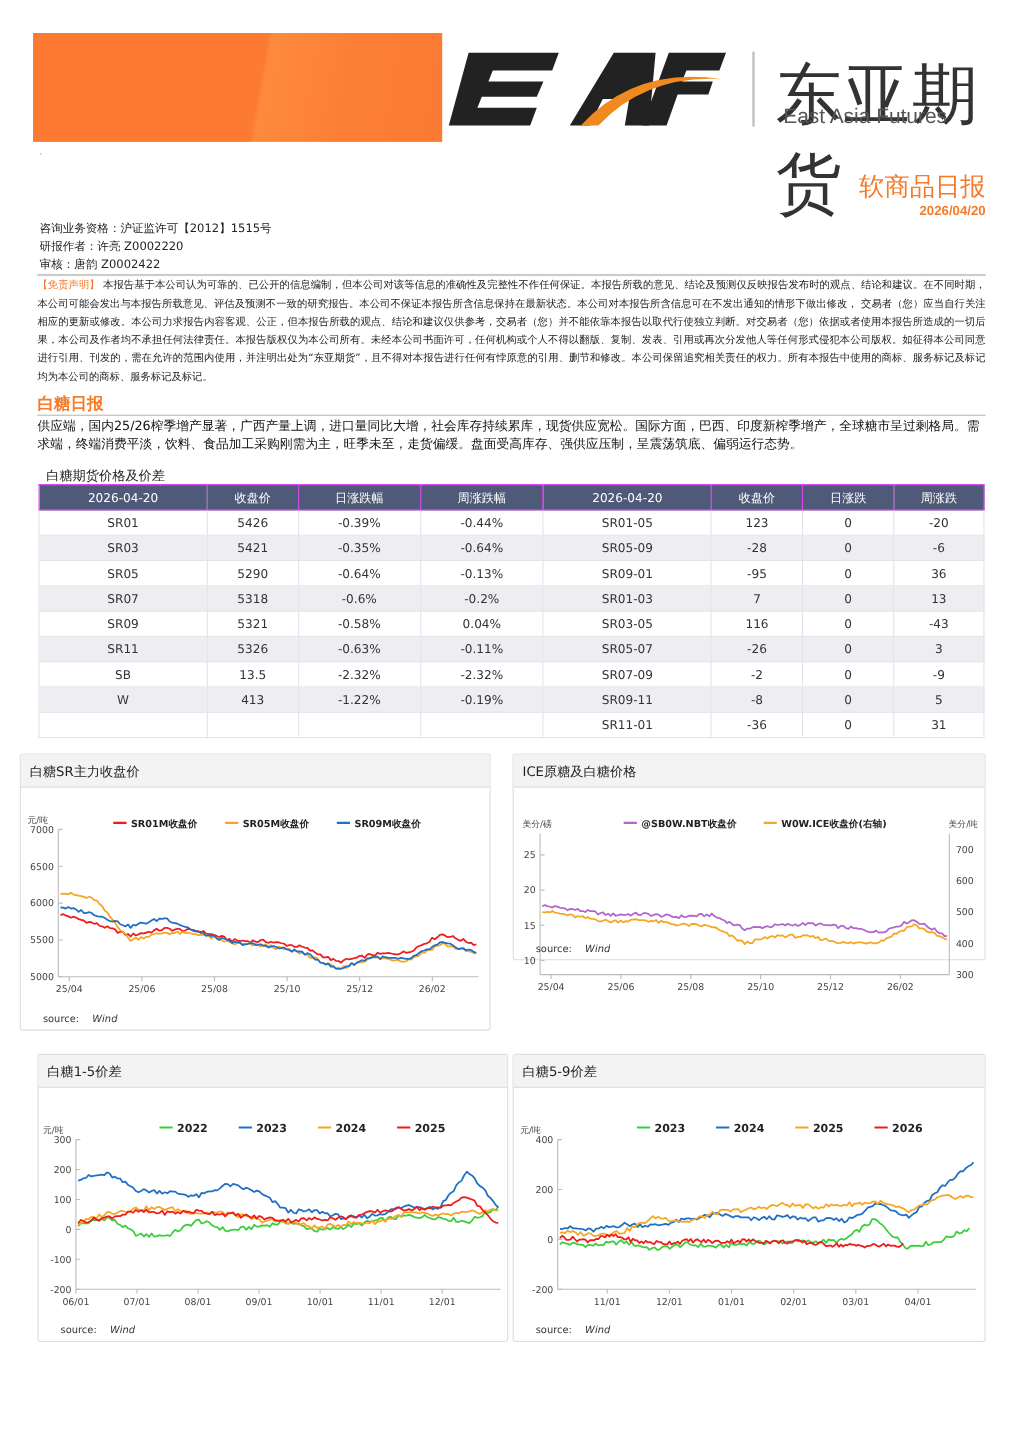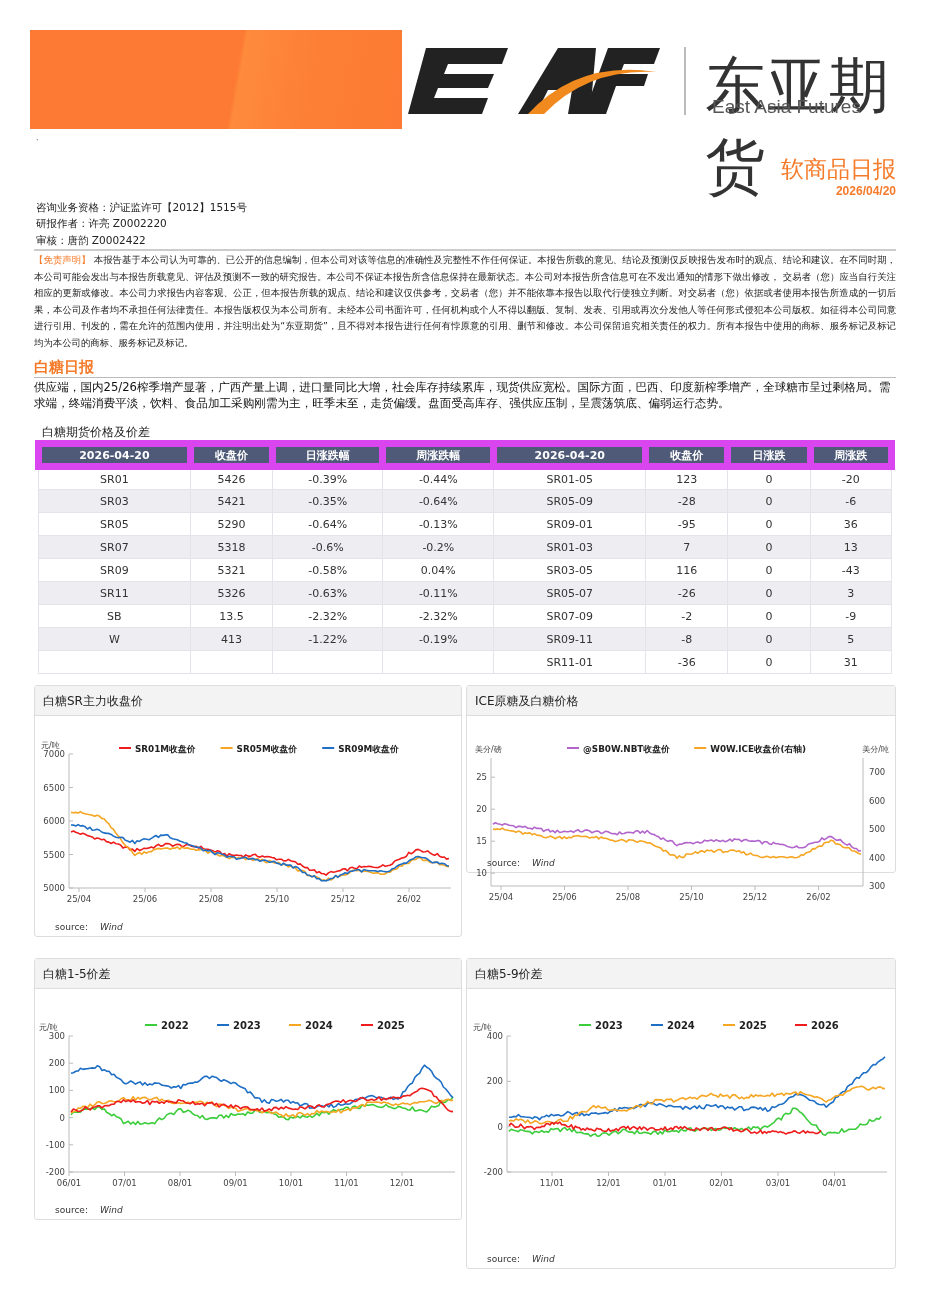--- a/index.html
+++ b/index.html
@@ -14,21 +14,21 @@
   .report-date { position: absolute; right: 34px; top: 184px; font-size: 12px; font-weight: bold; color: #f57b2a; font-family: "Liberation Sans", sans-serif; }
   .meta { position: absolute; left: 36px; font-size: 10.5px; color: #222; }
   .disclaimer-rule { position: absolute; left: 34px; top: 249px; width: 862px; height: 2px; background: #ccc; }
   .disclaimer { position: absolute; left: 34px; top: 252px; width: 862px; font-size: 9.4px; line-height: 16.6px; color: #222; text-align: justify; }
   .disclaimer .tag { color: #f57b2a; }
   .section-title { position: absolute; left: 34px; top: 358px; font-size: 15px; font-weight: bold; color: #f57b2a; }
   .section-rule { position: absolute; left: 34px; top: 377px; width: 862px; height: 1px; background: #bbb; }
   .summary { position: absolute; left: 34px; top: 379px; width: 862px; font-size: 11.6px; line-height: 16px; color: #111; }
   .table-caption { position: absolute; left: 42px; top: 424px; font-size: 12px; color: #222; }
   table.prices { position: absolute; left: 35px; top: 440px; width: 860px; border-collapse: collapse; font-size: 11px; }
-  table.prices th { background: #4e5a77; color: #fff; font-weight: bold; height: 23px; border: 7px solid #d946ef; }
+  table.prices th { background: #4e5a77; color: #fff; font-weight: normal; height: 23px; border: 1px solid #d946ef; }
   table.prices td { height: 23px; text-align: center; border: 1px solid #e3e3ea; color: #333; }
   table.prices tr:nth-child(even) td { background: #eeeef2; }
   .chart-card { position: absolute; border: 1px solid #ddd; border-radius: 3px; background: #fff; }
   .chart-card .head { height: 30px; background: #f3f3f3; border-bottom: 1px solid #ddd; font-size: 12px; padding: 7px 8px; color: #222; }
   .chart-card svg { position: absolute; left: 0; top: 30px; }
   .chart-card .source { position: absolute; left: 20px; bottom: 4px; font-size: 9px; color: #333; }
   .chart-card .source i { font-style: italic; margin-left: 12px; }
   svg text { font-family: "DejaVu Sans", sans-serif; }
 </style>
 </head>
@@ -174,21 +174,21 @@
         <td></td>
         <td></td>
         <td>SR11-01</td>
         <td>-36</td>
         <td>0</td>
         <td>31</td>
       </tr>
     </tbody>
 </table>
 
-<div class="chart-card" style="left:34px;top:685px;width:428px;height:252px">
+<div class="chart-card" style="left:18px;top:685px;width:428px;height:252px">
   <div class="head">白糖SR主力收盘价</div>
   <svg id="c1" width="428" height="200">
       <line x1="34" y1="38" x2="34" y2="172" stroke="#bbb" stroke-width="1"></line>
       <line x1="34" y1="172" x2="416" y2="172" stroke="#bbb" stroke-width="1"></line>
       <line x1="34" y1="172" x2="38" y2="172" stroke="#bbb"></line>
       <text x="30" y="175" font-size="8.5" fill="#444" text-anchor="end">5000</text>
       <line x1="34" y1="138.5" x2="38" y2="138.5" stroke="#bbb"></line>
       <text x="30" y="141.5" font-size="8.5" fill="#444" text-anchor="end">5500</text>
       <line x1="34" y1="105" x2="38" y2="105" stroke="#bbb"></line>
       <text x="30" y="108" font-size="8.5" fill="#444" text-anchor="end">6000</text>
@@ -306,21 +306,21 @@
       <line x1="326" y1="36" x2="338" y2="36" stroke="#ee1c1c" stroke-width="2"></line>
       <text x="342" y="40" font-size="10" font-weight="bold" fill="#222">2025</text>
       <path d="M36.0,125.8L38.4,123.0L40.8,123.1L43.2,122.9L45.5,123.1L47.9,120.3L50.3,119.9L52.7,120.3L55.1,119.7L57.5,119.1L59.9,120.5L62.3,117.6L64.7,118.1L67.0,120.4L69.4,120.0L71.8,123.5L74.2,124.6L76.6,126.7L79.0,125.2L81.4,127.7L83.8,128.5L86.1,130.0L88.5,134.6L90.9,133.5L93.3,132.3L95.7,135.1L98.1,133.0L100.5,135.4L102.8,132.4L105.2,135.3L107.6,134.7L110.0,133.8L112.4,134.6L114.8,134.4L117.2,133.8L119.6,134.7L122.0,131.4L124.3,129.0L126.7,130.6L129.1,129.4L131.5,126.1L133.9,124.6L136.3,124.3L138.7,125.4L141.1,122.5L143.4,120.1L145.8,119.7L148.2,123.2L150.6,122.6L153.0,121.2L155.4,122.4L157.8,124.9L160.2,126.3L162.5,126.5L164.9,129.0L167.3,126.5L169.7,129.8L172.1,130.5L174.5,129.2L176.9,128.9L179.3,128.9L181.6,129.4L184.0,126.5L186.4,126.0L188.8,129.0L191.2,126.4L193.6,128.5L196.0,124.5L198.3,126.0L200.7,126.1L203.1,125.0L205.5,125.2L207.9,124.8L210.3,126.3L212.7,123.0L215.1,124.3L217.4,124.3L219.8,121.6L222.2,120.6L224.6,123.1L227.0,123.5L229.4,122.4L231.8,123.7L234.2,123.2L236.6,123.6L238.9,124.9L241.3,125.6L243.7,128.3L246.1,127.7L248.5,127.9L250.9,130.2L253.3,130.6L255.6,128.0L258.0,128.9L260.4,128.4L262.8,127.3L265.2,128.9L267.6,126.6L270.0,127.8L272.4,128.2L274.8,126.5L277.1,128.4L279.5,126.8L281.9,124.3L284.3,126.6L286.7,123.2L289.1,123.8L291.5,122.9L293.9,125.2L296.2,122.3L298.6,120.7L301.0,121.7L303.4,121.4L305.8,120.5L308.2,120.1L310.6,118.3L312.9,118.2L315.3,121.4L317.7,117.8L320.1,117.1L322.5,119.1L324.9,119.4L327.3,115.7L329.7,117.0L332.1,116.0L334.4,116.2L336.8,115.4L339.2,116.1L341.6,117.4L344.0,118.0L346.4,118.5L348.8,117.5L351.1,115.5L353.5,117.6L355.9,118.2L358.3,119.4L360.7,119.5L363.1,117.5L365.5,117.9L367.9,119.0L370.3,119.4L372.6,120.8L375.0,121.1L377.4,118.0L379.8,121.9L382.2,121.7L384.6,120.8L387.0,121.3L389.4,122.2L391.7,122.9L394.1,120.6L396.5,117.2L398.9,117.9L401.3,117.6L403.7,116.6L406.1,112.2L408.4,113.6L410.8,113.0L413.2,110.5L415.6,111.1L418.0,108.1" fill="none" stroke="#3ccd3c" stroke-width="1.6" stroke-linejoin="round"></path>
       <path d="M36.0,84.3L38.4,83.7L40.8,82.2L43.2,81.9L45.5,79.2L47.9,80.4L50.3,79.9L52.7,79.6L55.1,79.2L57.5,78.9L59.9,79.3L62.3,76.8L64.7,77.8L67.0,81.5L69.4,80.7L71.8,82.3L74.2,82.4L76.6,85.7L79.0,85.2L81.4,88.2L83.8,89.4L86.1,90.8L88.5,93.7L90.9,94.9L93.3,93.7L95.7,92.0L98.1,93.3L100.5,95.1L102.8,93.7L105.2,92.9L107.6,96.0L110.0,93.7L112.4,96.2L114.8,94.9L117.2,95.8L119.6,93.9L122.0,94.3L124.3,94.3L126.7,96.1L129.1,96.5L131.5,96.9L133.9,97.3L136.3,99.0L138.7,97.7L141.1,98.1L143.4,96.6L145.8,99.5L148.2,95.5L150.6,95.9L153.0,94.5L155.4,94.1L157.8,94.1L160.2,93.0L162.5,93.2L164.9,91.3L167.3,89.2L169.7,87.3L172.1,87.4L174.5,89.5L176.9,87.3L179.3,87.9L181.6,88.6L184.0,90.7L186.4,92.2L188.8,90.7L191.2,91.7L193.6,93.0L196.0,94.6L198.3,93.4L200.7,94.1L203.1,96.4L205.5,97.7L207.9,98.7L210.3,99.8L212.7,103.8L215.1,102.9L217.4,105.4L219.8,108.9L222.2,108.8L224.6,109.2L227.0,113.3L229.4,110.8L231.8,113.5L234.2,114.2L236.6,110.4L238.9,111.1L241.3,112.3L243.7,111.7L246.1,110.4L248.5,113.0L250.9,111.2L253.3,111.2L255.6,114.1L258.0,112.6L260.4,114.0L262.8,113.9L265.2,116.9L267.6,115.7L270.0,114.5L272.4,115.0L274.8,119.3L277.1,118.7L279.5,119.2L281.9,117.5L284.3,116.7L286.7,116.7L289.1,117.7L291.5,115.8L293.9,117.9L296.2,115.3L298.6,118.4L301.0,117.1L303.4,114.5L305.8,116.1L308.2,115.8L310.6,114.8L312.9,115.2L315.3,114.7L317.7,112.9L320.1,110.5L322.5,110.3L324.9,110.1L327.3,108.4L329.7,109.5L332.1,107.8L334.4,107.0L336.8,106.6L339.2,107.6L341.6,108.9L344.0,108.3L346.4,108.3L348.8,109.9L351.1,110.0L353.5,109.5L355.9,108.1L358.3,110.4L360.7,109.2L363.1,110.0L365.5,108.3L367.9,102.9L370.3,101.9L372.6,97.8L375.0,95.3L377.4,94.0L379.8,88.5L382.2,85.9L384.6,84.3L387.0,79.4L389.4,76.2L391.7,78.2L394.1,79.6L396.5,82.2L398.9,86.9L401.3,89.3L403.7,90.6L406.1,93.0L408.4,98.0L410.8,100.0L413.2,102.9L415.6,106.4L418.0,108.7" fill="none" stroke="#1f6fc5" stroke-width="1.6" stroke-linejoin="round"></path>
       <path d="M36.0,124.1L38.4,122.6L40.8,122.3L43.2,119.0L45.5,119.4L47.9,117.4L50.3,117.4L52.7,118.8L55.1,115.1L57.5,117.4L59.9,115.7L62.3,113.0L64.7,112.9L67.0,114.5L69.4,114.5L71.8,113.5L74.2,112.0L76.6,111.9L79.0,112.7L81.4,112.8L83.8,112.0L86.1,109.7L88.5,108.7L90.9,110.8L93.3,110.9L95.7,111.2L98.1,107.6L100.5,111.3L102.8,108.4L105.2,110.0L107.6,108.5L110.0,108.2L112.4,109.6L114.8,110.9L117.2,110.0L119.6,109.0L122.0,108.4L124.3,112.0L126.7,110.2L129.1,111.8L131.5,112.1L133.9,111.3L136.3,114.0L138.7,114.5L141.1,114.1L143.4,113.7L145.8,114.4L148.2,114.2L150.6,114.0L153.0,113.2L155.4,114.4L157.8,113.6L160.2,113.2L162.5,113.3L164.9,112.2L167.3,112.8L169.7,115.2L172.1,113.2L174.5,114.0L176.9,112.8L179.3,115.9L181.6,117.7L184.0,115.0L186.4,115.3L188.8,116.3L191.2,117.1L193.6,119.5L196.0,118.1L198.3,119.0L200.7,119.2L203.1,122.5L205.5,121.5L207.9,120.8L210.3,119.7L212.7,119.4L215.1,121.6L217.4,121.2L219.8,120.3L222.2,122.0L224.6,121.8L227.0,123.7L229.4,122.5L231.8,121.7L234.2,122.8L236.6,124.4L238.9,123.8L241.3,123.0L243.7,125.2L246.1,125.8L248.5,127.8L250.9,124.9L253.3,127.4L255.6,126.7L258.0,125.8L260.4,128.1L262.8,124.3L265.2,123.6L267.6,124.8L270.0,126.4L272.4,124.6L274.8,126.1L277.1,124.5L279.5,124.8L281.9,121.5L284.3,123.7L286.7,121.9L289.1,122.9L291.5,122.4L293.9,123.1L296.2,123.4L298.6,122.4L301.0,123.2L303.4,120.4L305.8,123.9L308.2,121.7L310.6,121.3L312.9,119.8L315.3,121.4L317.7,118.8L320.1,119.0L322.5,118.4L324.9,116.5L327.3,115.5L329.7,117.5L332.1,113.2L334.4,113.2L336.8,113.2L339.2,113.2L341.6,113.1L344.0,113.3L346.4,114.2L348.8,113.1L351.1,113.7L353.5,114.1L355.9,115.5L358.3,116.4L360.7,115.0L363.1,116.1L365.5,114.9L367.9,114.1L370.3,114.7L372.6,114.6L375.0,115.9L377.4,114.4L379.8,113.6L382.2,114.0L384.6,112.7L387.0,112.8L389.4,112.6L391.7,112.2L394.1,111.3L396.5,112.1L398.9,113.6L401.3,114.5L403.7,112.9L406.1,111.3L408.4,112.5L410.8,110.7L413.2,110.2L415.6,111.4L418.0,111.4" fill="none" stroke="#f5a623" stroke-width="1.6" stroke-linejoin="round"></path>
       <path d="M36.0,123.0L38.4,120.1L40.8,120.9L43.2,122.6L45.5,121.9L47.9,120.9L50.3,117.8L52.7,119.6L55.1,120.9L57.5,118.6L59.9,117.9L62.3,116.9L64.7,116.9L67.0,118.9L69.4,116.8L71.8,116.6L74.2,116.6L76.6,115.2L79.0,115.3L81.4,112.5L83.8,112.4L86.1,113.5L88.5,110.9L90.9,112.6L93.3,111.3L95.7,112.8L98.1,110.8L100.5,113.1L102.8,112.7L105.2,112.8L107.6,114.2L110.0,113.6L112.4,111.5L114.8,115.5L117.2,112.2L119.6,113.0L122.0,112.5L124.3,114.3L126.7,112.9L129.1,114.2L131.5,111.7L133.9,113.1L136.3,112.4L138.7,113.4L141.1,113.9L143.4,110.8L145.8,111.6L148.2,111.8L150.6,113.7L153.0,114.2L155.4,114.7L157.8,112.5L160.2,115.6L162.5,114.8L164.9,115.1L167.3,114.2L169.7,116.7L172.1,114.2L174.5,113.9L176.9,113.7L179.3,116.0L181.6,114.4L184.0,118.0L186.4,116.1L188.8,115.2L191.2,116.7L193.6,118.1L196.0,115.9L198.3,118.8L200.7,116.4L203.1,117.5L205.5,119.7L207.9,118.3L210.3,117.8L212.7,118.1L215.1,120.3L217.4,120.6L219.8,120.9L222.2,119.8L224.6,121.5L227.0,119.0L229.4,122.2L231.8,121.2L234.2,120.0L236.6,121.5L238.9,118.6L241.3,118.4L243.7,120.4L246.1,118.3L248.5,119.8L250.9,117.7L253.3,119.1L255.6,119.6L258.0,120.5L260.4,120.0L262.8,120.5L265.2,117.7L267.6,118.5L270.0,119.9L272.4,117.8L274.8,116.8L277.1,117.5L279.5,119.3L281.9,116.8L284.3,115.8L286.7,117.8L289.1,117.9L291.5,115.5L293.9,115.1L296.2,114.0L298.6,112.7L301.0,112.0L303.4,112.3L305.8,113.3L308.2,110.8L310.6,113.5L312.9,112.1L315.3,111.3L317.7,111.9L320.1,112.5L322.5,111.4L324.9,109.0L327.3,108.7L329.7,109.8L332.1,111.5L334.4,111.1L336.8,110.2L339.2,111.4L341.6,110.2L344.0,108.0L346.4,111.3L348.8,109.1L351.1,110.7L353.5,109.1L355.9,109.4L358.3,108.0L360.7,108.7L363.1,108.6L365.5,109.0L367.9,107.1L370.3,106.9L372.6,106.3L375.0,106.7L377.4,104.6L379.8,103.3L382.2,102.1L384.6,99.7L387.0,99.2L389.4,99.7L391.7,100.6L394.1,101.5L396.5,102.5L398.9,107.2L401.3,107.7L403.7,111.1L406.1,113.3L408.4,115.6L410.8,118.8L413.2,121.2L415.6,122.4L418.0,122.6" fill="none" stroke="#ee1c1c" stroke-width="1.6" stroke-linejoin="round"></path>
     </svg>
   <div class="source"><span>source:</span><i>Wind</i></div>
 </div>
 
-<div class="chart-card" style="left:466px;top:958px;width:430px;height:311px">
+<div class="chart-card" style="left:466px;top:958px;width:430px;height:262px">
   <div class="head">白糖5-9价差</div>
   <svg id="c4" width="430" height="205">
       <line x1="40" y1="47" x2="40" y2="183" stroke="#bbb" stroke-width="1"></line>
       <line x1="40" y1="183" x2="420" y2="183" stroke="#bbb" stroke-width="1"></line>
       <line x1="40" y1="183" x2="44" y2="183" stroke="#bbb"></line>
       <text x="36" y="186" font-size="8.5" fill="#444" text-anchor="end">-200</text>
       <line x1="40" y1="137.66666666666669" x2="44" y2="137.66666666666669" stroke="#bbb"></line>
       <text x="36" y="140.66666666666669" font-size="8.5" fill="#444" text-anchor="end">0</text>
       <line x1="40" y1="92.33333333333334" x2="44" y2="92.33333333333334" stroke="#bbb"></line>
       <text x="36" y="95.33333333333334" font-size="8.5" fill="#444" text-anchor="end">200</text>

